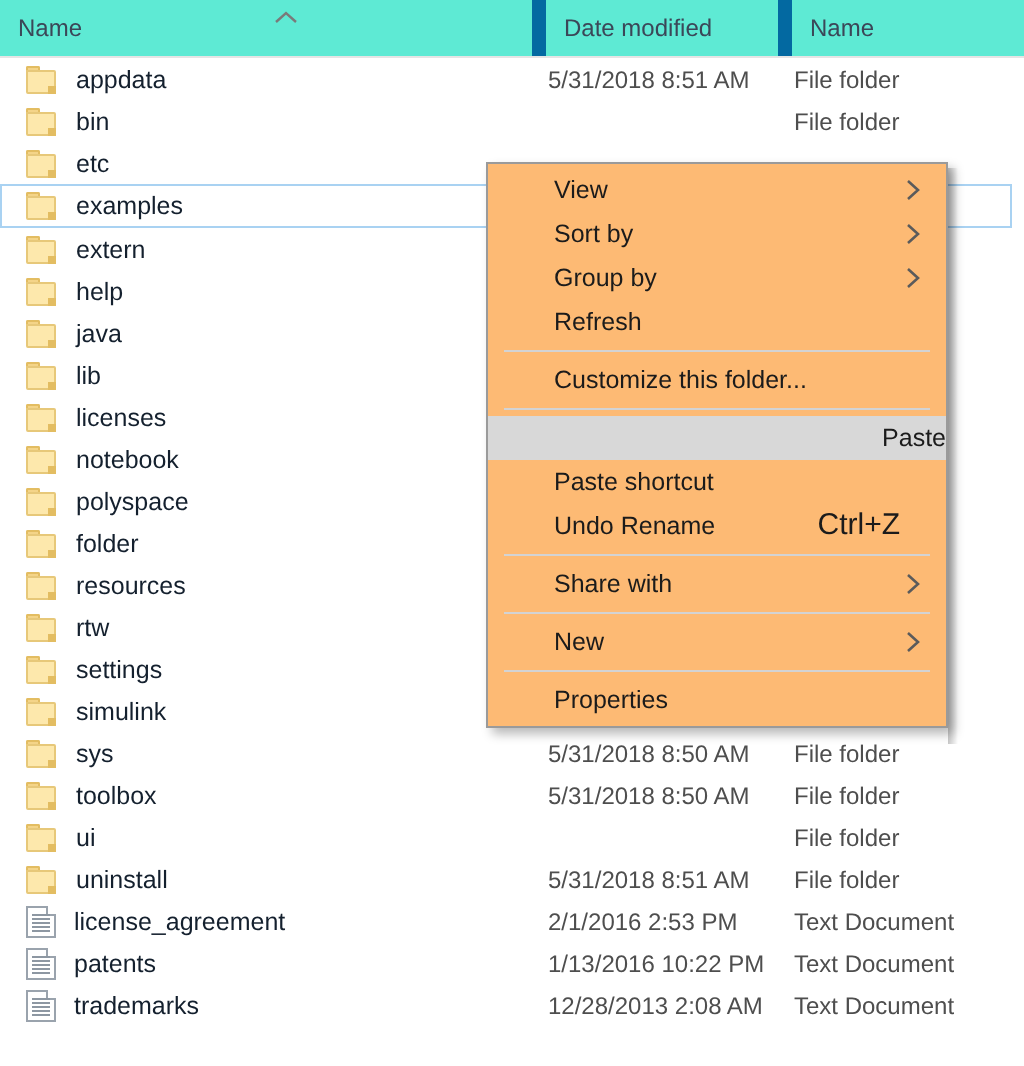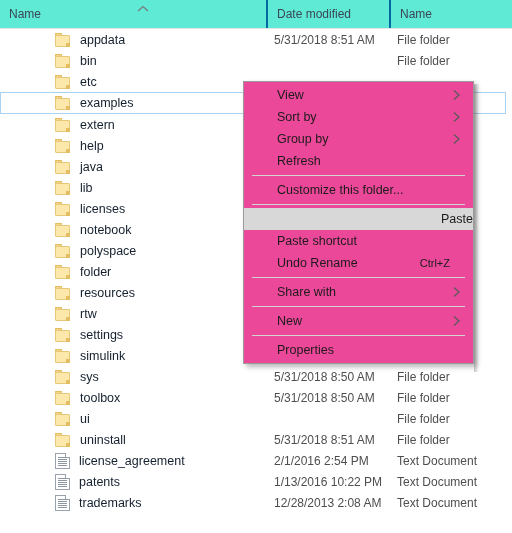--- a/index.html
+++ b/index.html
@@ -30,21 +30,21 @@
     top: 0;
     height: 28px;
     line-height: 28px;
     font-size: 12px;
     color: #3b4758;
     padding-left: 9px;
     box-sizing: border-box;
     white-space: nowrap;
     overflow: hidden;
   }
-  .col-head.divided { border-left: 2px solid #0369a1; }
+  .col-head.divided { border-left: 7px solid #0369a1; }
   #col-name { left: 0px;   width: 266px; }
   #col-date { left: 266px; width: 123px; }
   #col-type { left: 389px; width: 123px; }
 
   #sort-indicator {
     position: absolute;
     left: 137px;
     top: 5px;
     width: 12px;
     height: 10px;
@@ -76,21 +76,20 @@
     height: 22px;
   }
   .cell-name {
     position: absolute;
     left: 0; top: 0;
     height: 100%;
     display: flex;
     align-items: center;
     padding-left: 13px;
     box-sizing: border-box;
-    margin-left: 42px;
   }
   .row.selected .cell-name { padding-left: 12px; justify-content: space-between; }
   .name-text {
     font-size: 12.5px;
     color: #14202e;
     margin-left: 9px;
     white-space: nowrap;
   }
   .cell-date, .cell-type {
     position: absolute;
@@ -167,21 +166,21 @@
       #8d97a2 0px, #8d97a2 1px,
       #ffffff 1px, #ffffff 2px);
   }
 
   
   #context-menu {
     position: absolute;
     left: 243px;
     top: 81px;
     width: 231px;
-    background: #ec4899;
+    background: #fdba74;
     border: 1px solid #9a9a9a;
     box-sizing: border-box;
     box-shadow: 3px 3px 5px rgba(0,0,0,0.28);
     padding: 2px 0 2px 0;
     z-index: 40;
   }
   .menu-item {
     position: relative;
     height: 22px;
     line-height: 22px;
@@ -190,21 +189,21 @@
     padding-left: 33px;
     box-sizing: border-box;
     white-space: nowrap;
     cursor: default;
   }
   .menu-item.highlight { background: #d8d8d8; text-align: right; }
   .menu-item .accel {
     position: absolute;
     right: 23px;
     top: 0;
-    font-size: 11px;
+    font-size: 15px;
     color: #1b1b1b;
   }
   .menu-item .submenu-arrow {
     position: absolute;
     right: 12px;
     top: 0;
     height: 22px;
     width: 10px;
     display: flex;
     align-items: center;
@@ -468,21 +467,21 @@
       <div class="cell-type">File folder</div>
     </div>
     <div class="row">
       <div class="cell-name">
         <span class="icon-doc">
           <span class="fold"></span>
           <span class="lines"></span>
         </span>
         <span class="name-text">license_agreement</span>
       </div>
-      <div class="cell-date">2/1/2016 2:54 PM</div>
+      <div class="cell-date">2/1/2016 2:53 PM</div>
       <div class="cell-type">Text Document</div>
     </div>
     <div class="row">
       <div class="cell-name">
         <span class="icon-doc">
           <span class="fold"></span>
           <span class="lines"></span>
         </span>
         <span class="name-text">patents</span>
       </div>

